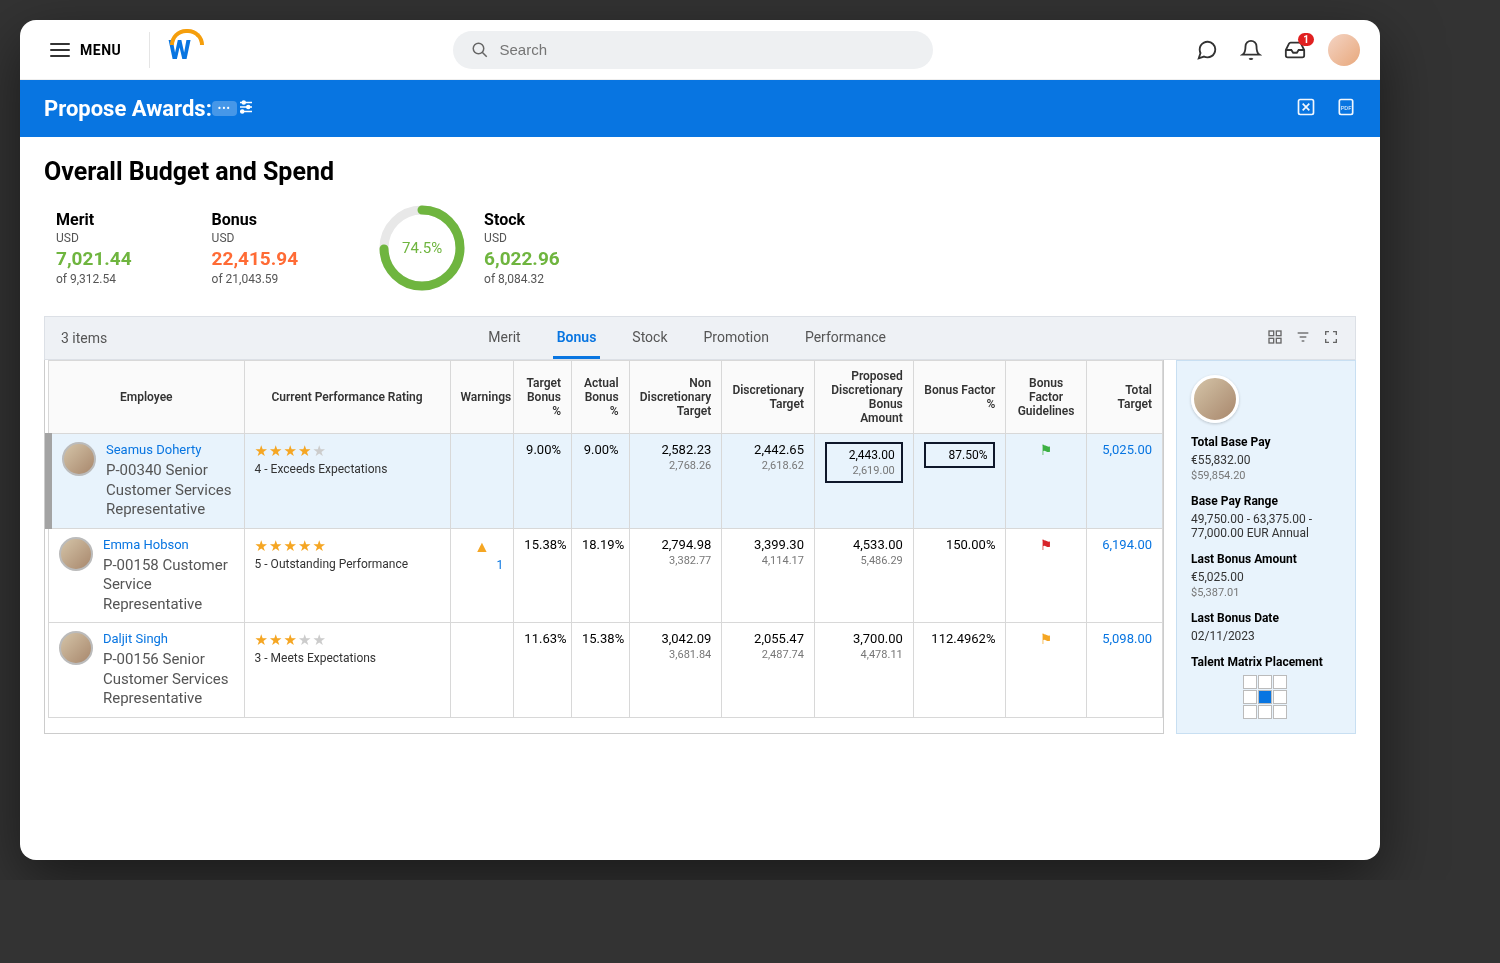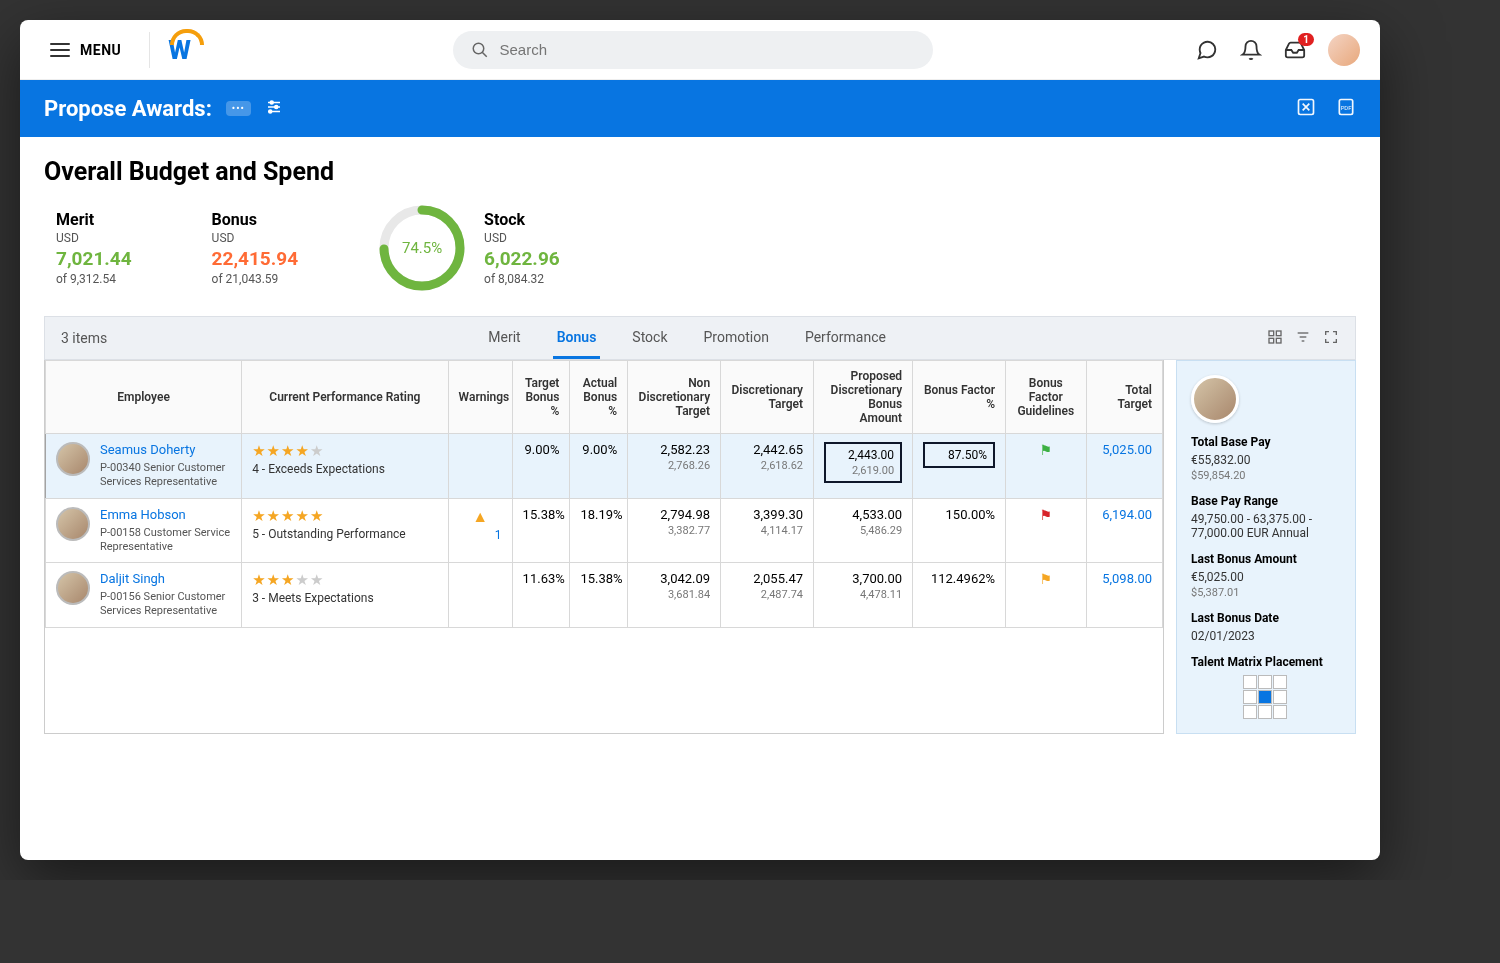--- a/index.html
+++ b/index.html
@@ -1,36 +1,36 @@
 <!DOCTYPE html>
 <html><head>
 <meta charset="utf-8">
 <style>
 * { box-sizing: border-box; margin: 0; padding: 0; }
 body { font-family: -apple-system, BlinkMacSystemFont, "Segoe UI", Roboto, Arial, sans-serif; background: #333; padding: 20px; }
-.window { background: #fff; border-radius: 8px; width: 1360px; height: 840px; overflow: hidden; box-shadow: 0 20px 60px rgba(0,0,0,.5); display: flex; flex-direction: column; }
+.window { background: #fff; border-radius: 16px; width: 1360px; height: 840px; overflow: hidden; box-shadow: 0 20px 60px rgba(0,0,0,.5); display: flex; flex-direction: column; }
 
 
 .topnav { display: flex; align-items: center; height: 60px; padding: 0 20px; border-bottom: 1px solid #eee; }
 .menu-btn { display: flex; align-items: center; gap: 10px; font-weight: 700; font-size: 14px; letter-spacing: .5px; cursor: pointer; padding: 6px 10px; }
 .hamburger { width: 20px; height: 14px; display: flex; flex-direction: column; justify-content: space-between; }
 .hamburger span { height: 2px; background: #333; border-radius: 2px; }
 .divider-v { width: 1px; height: 36px; background: #e5e5e5; margin: 0 18px; }
 .logo { font-weight: 800; color: #0875e1; font-size: 26px; position: relative; }
 .logo::before { content:""; position: absolute; top:-6px; left:2px; width: 26px; height: 12px; border: 4px solid #f59e0b; border-bottom: none; border-radius: 20px 20px 0 0; }
 .search-wrap { flex: 1; display: flex; justify-content: center; }
 .search { display: flex; align-items: center; gap: 10px; background: #eef0f2; border-radius: 999px; padding: 10px 18px; width: 480px; color: #666; }
 .search input { border: none; background: transparent; outline: none; font-size: 15px; flex: 1; }
 .nav-icons { display: flex; align-items: center; gap: 22px; }
 .nav-ic { width: 22px; height: 22px; display: flex; align-items: center; justify-content: center; cursor: pointer; color: #333; position: relative; }
 .badge { position: absolute; top: -6px; right: -8px; background: #e02020; color: #fff; border-radius: 10px; font-size: 10px; padding: 1px 5px; font-weight: 700; }
 .avatar-sm { width: 32px; height: 32px; border-radius: 50%; background: linear-gradient(135deg,#f4d4c4,#e8a87c); cursor: pointer; }
 
 
-.bluebar { background: #0875e1; color: #fff; padding: 16px 24px; display: flex; align-items: center; gap: 14px; }
+.bluebar { background: #0875e1; color: #fff; padding: 16px 24px; display: flex; align-items: center; }
 .bluebar h1 { font-size: 22px; font-weight: 700; }
 .bluebar .sub { font-size: 16px; font-weight: 400; }
 .pill-dots { background: rgba(255,255,255,.25); border-radius: 4px; padding: 2px 6px; font-size: 10px; letter-spacing: 1px; cursor: pointer; }
 .bluebar-icons { margin-left: auto; display: flex; gap: 20px; }
 .bluebar-ic { cursor: pointer; opacity: .95; }
 
 
 .content { padding: 20px 24px; overflow: auto; flex: 1; }
 .section-title { font-size: 25px; font-weight: 700; margin-bottom: 18px; }
 
@@ -59,35 +59,35 @@
 .grid-wrap { display: flex; gap: 12px; }
 .grid { flex: 1; border: 1px solid #ccc; border-top: none; font-size: 13px; background: #fff; }
 .grid table { width: 100%; border-collapse: collapse; table-layout: fixed; }
 .grid th, .grid td { border: 1px solid #d8d8d8; padding: 8px 10px; vertical-align: top; }
 .grid th { background: #fafafa; font-weight: 600; font-size: 12px; color: #333; height: 64px; vertical-align: middle; }
 .grid th.right, .grid td.right { text-align: right; }
 .grid th.center, .grid td.center { text-align: center; }
 .emp-cell { display: flex; gap: 10px; align-items: flex-start; }
 .emp-av { width: 34px; height: 34px; border-radius: 50%; border: 2px solid #bbb; background: linear-gradient(135deg,#d4c4a8,#a8876c); flex-shrink: 0; }
 .emp-name { color: #0875e1; font-size: 13px; cursor: pointer; }
-.emp-sub { color: #555; font-size: 11px; margin-top: 4px; line-height: 1.3; }
+.emp-sub { color: #555; font-size: 15px; margin-top: 4px; line-height: 1.3; }
 .stars { color: #f5a623; font-size: 15px; letter-spacing: 1px; }
 .star-empty { color: #ccc; }
 .rating-txt { font-size: 12px; color: #333; margin-top: 2px; }
 .subval { color: #777; font-size: 11px; margin-top: 2px; display: block; }
 .link { color: #0875e1; cursor: pointer; }
 .warn-tri { color: #f5a623; font-size: 16px; }
 .warn-ct { color: #0875e1; font-size: 12px; display: block; text-align: right; margin-top: 2px; }
 .input-box { border: 2px solid #0f172a; padding: 4px 6px; text-align: right; font-size: 12px; width: 100%; }
 .flag { font-size: 14px; }
 .flag-g { color: #3cb043; }
 .flag-r { color: #d8232a; }
 .flag-y { color: #f5a623; }
 tr.selected td { background: #e8f3fc; }
-tr.selected td:first-child { border-left: 1px solid #a3a3a3; }
+tr.selected td:first-child { border-left: 7px solid #a3a3a3; }
 
 
 .sidepanel { width: 180px; background: #e8f3fc; border: 1px solid #c8dff2; padding: 14px; font-size: 12px; align-self: flex-start; }
 .sp-av { width: 48px; height: 48px; border-radius: 50%; border: 3px solid #fff; background: linear-gradient(135deg,#d4c4a8,#a8876c); margin-bottom: 12px; box-shadow: 0 1px 3px rgba(0,0,0,.2); }
 .sp-label { font-weight: 700; font-size: 12px; margin-top: 12px; }
 .sp-val { color: #333; margin-top: 4px; }
 .sp-sub { color: #777; font-size: 11px; margin-top: 2px; }
 .matrix { display: grid; grid-template-columns: repeat(3,14px); grid-template-rows: repeat(3,14px); gap: 1px; margin-top: 6px; width: 46px; margin-left: auto; margin-right: auto; }
 .matrix div { background: #fff; border: 1px solid #bbb; }
 .matrix .on { background: #0875e1; }
@@ -343,21 +343,21 @@
         <div class="sp-av"></div>
         <div class="sp-label">Total Base Pay</div>
         <div class="sp-val">€55,832.00</div>
         <div class="sp-sub">$59,854.20</div>
         <div class="sp-label">Base Pay Range</div>
         <div class="sp-val">49,750.00 - 63,375.00 - 77,000.00 EUR Annual</div>
         <div class="sp-label">Last Bonus Amount</div>
         <div class="sp-val">€5,025.00</div>
         <div class="sp-sub">$5,387.01</div>
         <div class="sp-label">Last Bonus Date</div>
-        <div class="sp-val">02/01/2023</div>
+        <div class="sp-val">02/11/2023</div>
         <div class="sp-label">Talent Matrix Placement</div>
         <div class="matrix">
           <div></div>
             <div></div>
             <div></div>
           <div></div>
             <div class="on"></div>
             <div></div>
           <div></div>
             <div></div>

